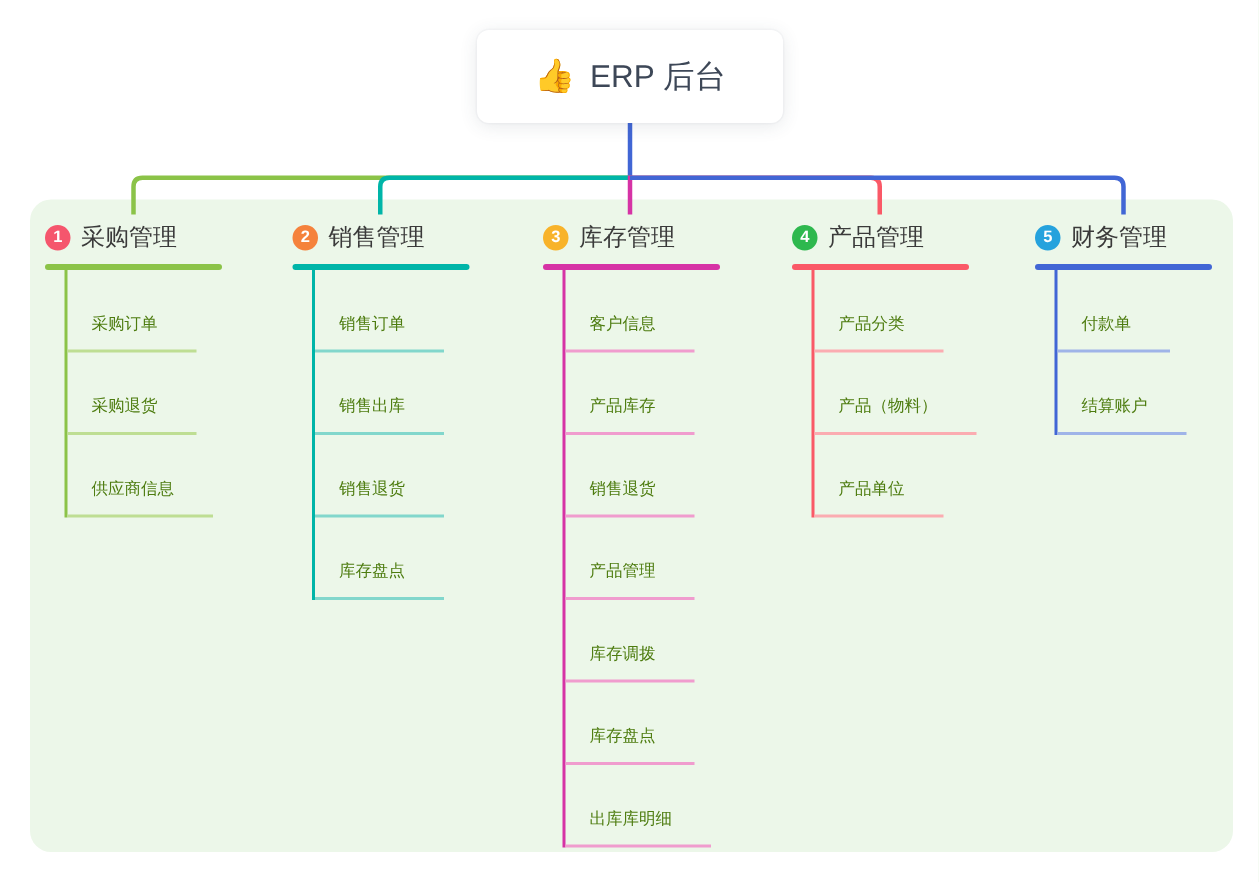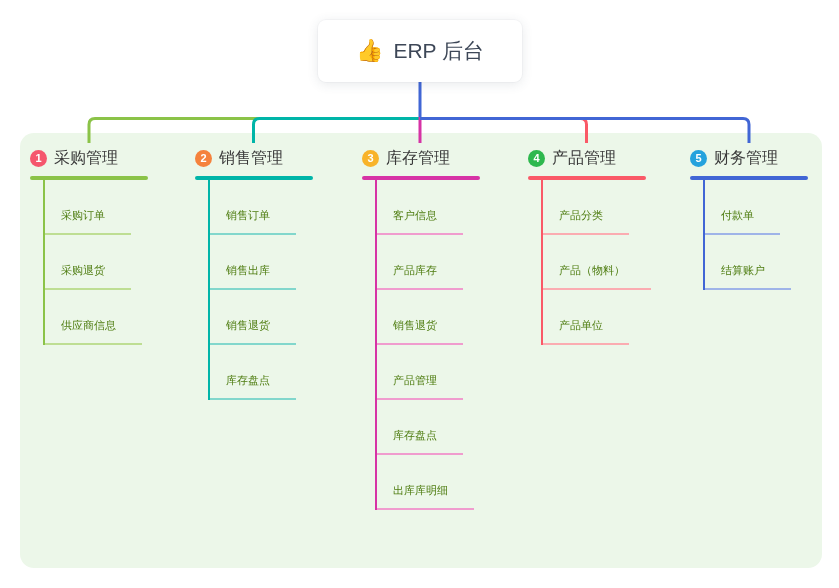--- a/index.html
+++ b/index.html
@@ -128,20 +128,23 @@
         <div class="child-item">
     <span class="child-label">产品库存</span>
   </div>
         <div class="child-item">
     <span class="child-label">销售退货</span>
   </div>
         <div class="child-item">
     <span class="child-label">产品管理</span>
   </div>
         <div class="child-item">
+    <span class="child-label">库存调拨</span>
+  </div>
+        <div class="child-item">
     <span class="child-label">库存盘点</span>
   </div>
         <div class="child-item">
     <span class="child-label">出库库明细</span>
   </div>
       </div>
   </div>
     <div class="branch-col" style="--badge: #2eb84e; --line: #fa5967; --light: #fbacb1;">
     <div class="branch-title">
       <span class="badge">4</span>

